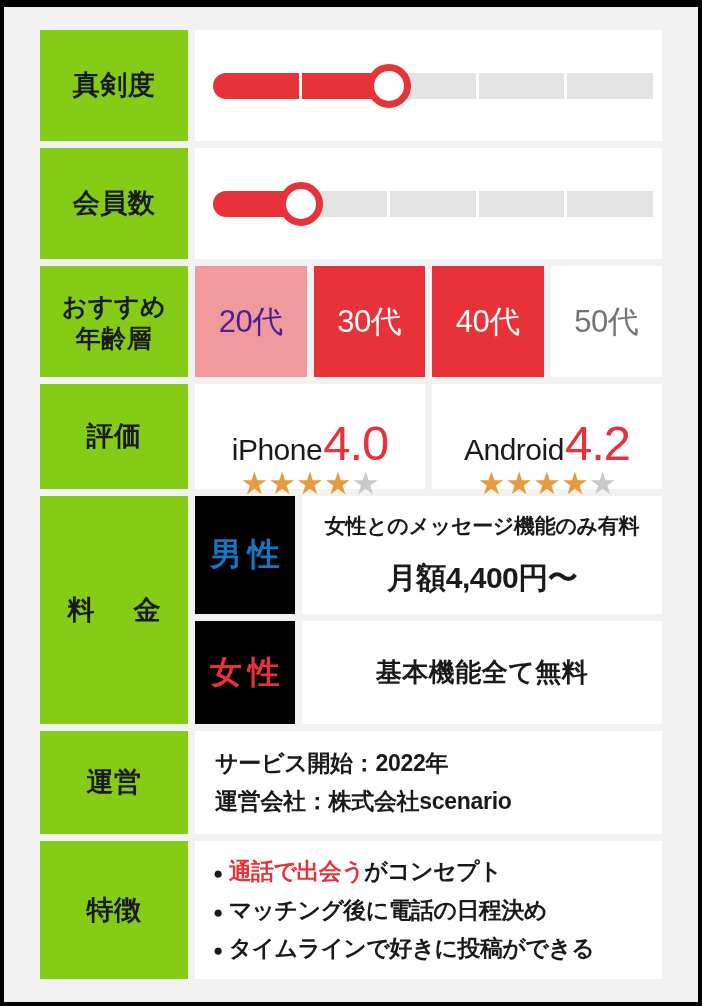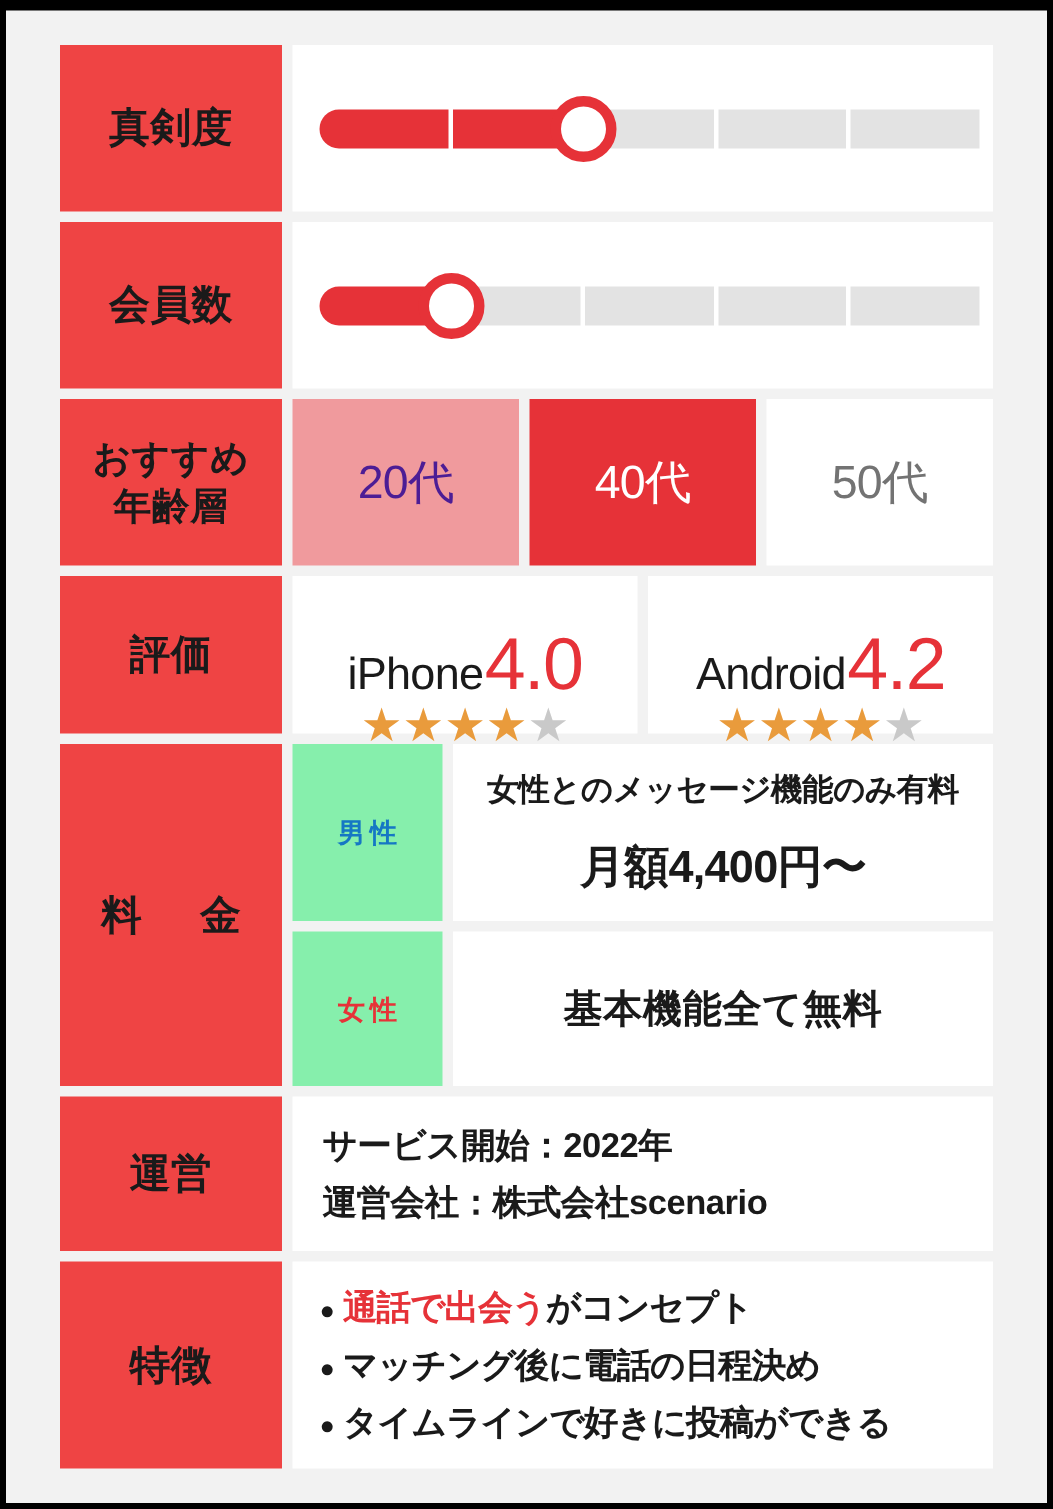--- a/index.html
+++ b/index.html
@@ -41,21 +41,21 @@
   .row {
     display: flex;
     gap: 7px;
     align-items: stretch;
   }
 
   
   .label-cell {
     width: 148px;
     flex: 0 0 148px;
-    background: #ef4444;
+    background: #84cc16;
     display: flex;
     align-items: center;
     justify-content: center;
     text-align: center;
     font-weight: 700;
     font-size: 27px;
     color: #1a1a1a;
     line-height: 1.28;
     letter-spacing: 0.5px;
   }
@@ -174,25 +174,25 @@
   .fee-right {
     flex: 1 1 auto;
     display: flex;
     flex-direction: column;
     gap: 7px;
   }
   .fee-line { display: flex; gap: 7px; }
   .fee-sex {
     width: 100px;
     flex: 0 0 100px;
-    background: #86efac;
-    display: flex;
-    align-items: center;
-    justify-content: center;
-    font-size: 18px;
+    background: #000000;
+    display: flex;
+    align-items: center;
+    justify-content: center;
+    font-size: 32px;
     font-weight: 700;
     letter-spacing: 0.18em;
     text-indent: 0.18em;
   }
   .fee-sex.male { color: var(--male); }
   .fee-sex.female { color: var(--female); }
   .fee-body {
     flex: 1 1 auto;
     background: #ffffff;
     display: flex;
@@ -303,20 +303,21 @@
 
     <div class="row row-age">
       <div class="label-cell two-line">
         <span>
           <span>おすすめ</span><br>
           <span>年齢層</span>
         </span>
       </div>
       <div class="age-wrap" id="age-wrap">
           <div class="age-cell half">20代</div>
+          <div class="age-cell full">30代</div>
           <div class="age-cell full">40代</div>
           <div class="age-cell">50代</div>
         </div>
     </div>
 
     <div class="row row-rating">
       <div class="label-cell">評価</div>
       <div class="rate-wrap" id="rate-wrap">
           <div class="rate-cell">
             <div class="rate-top">

